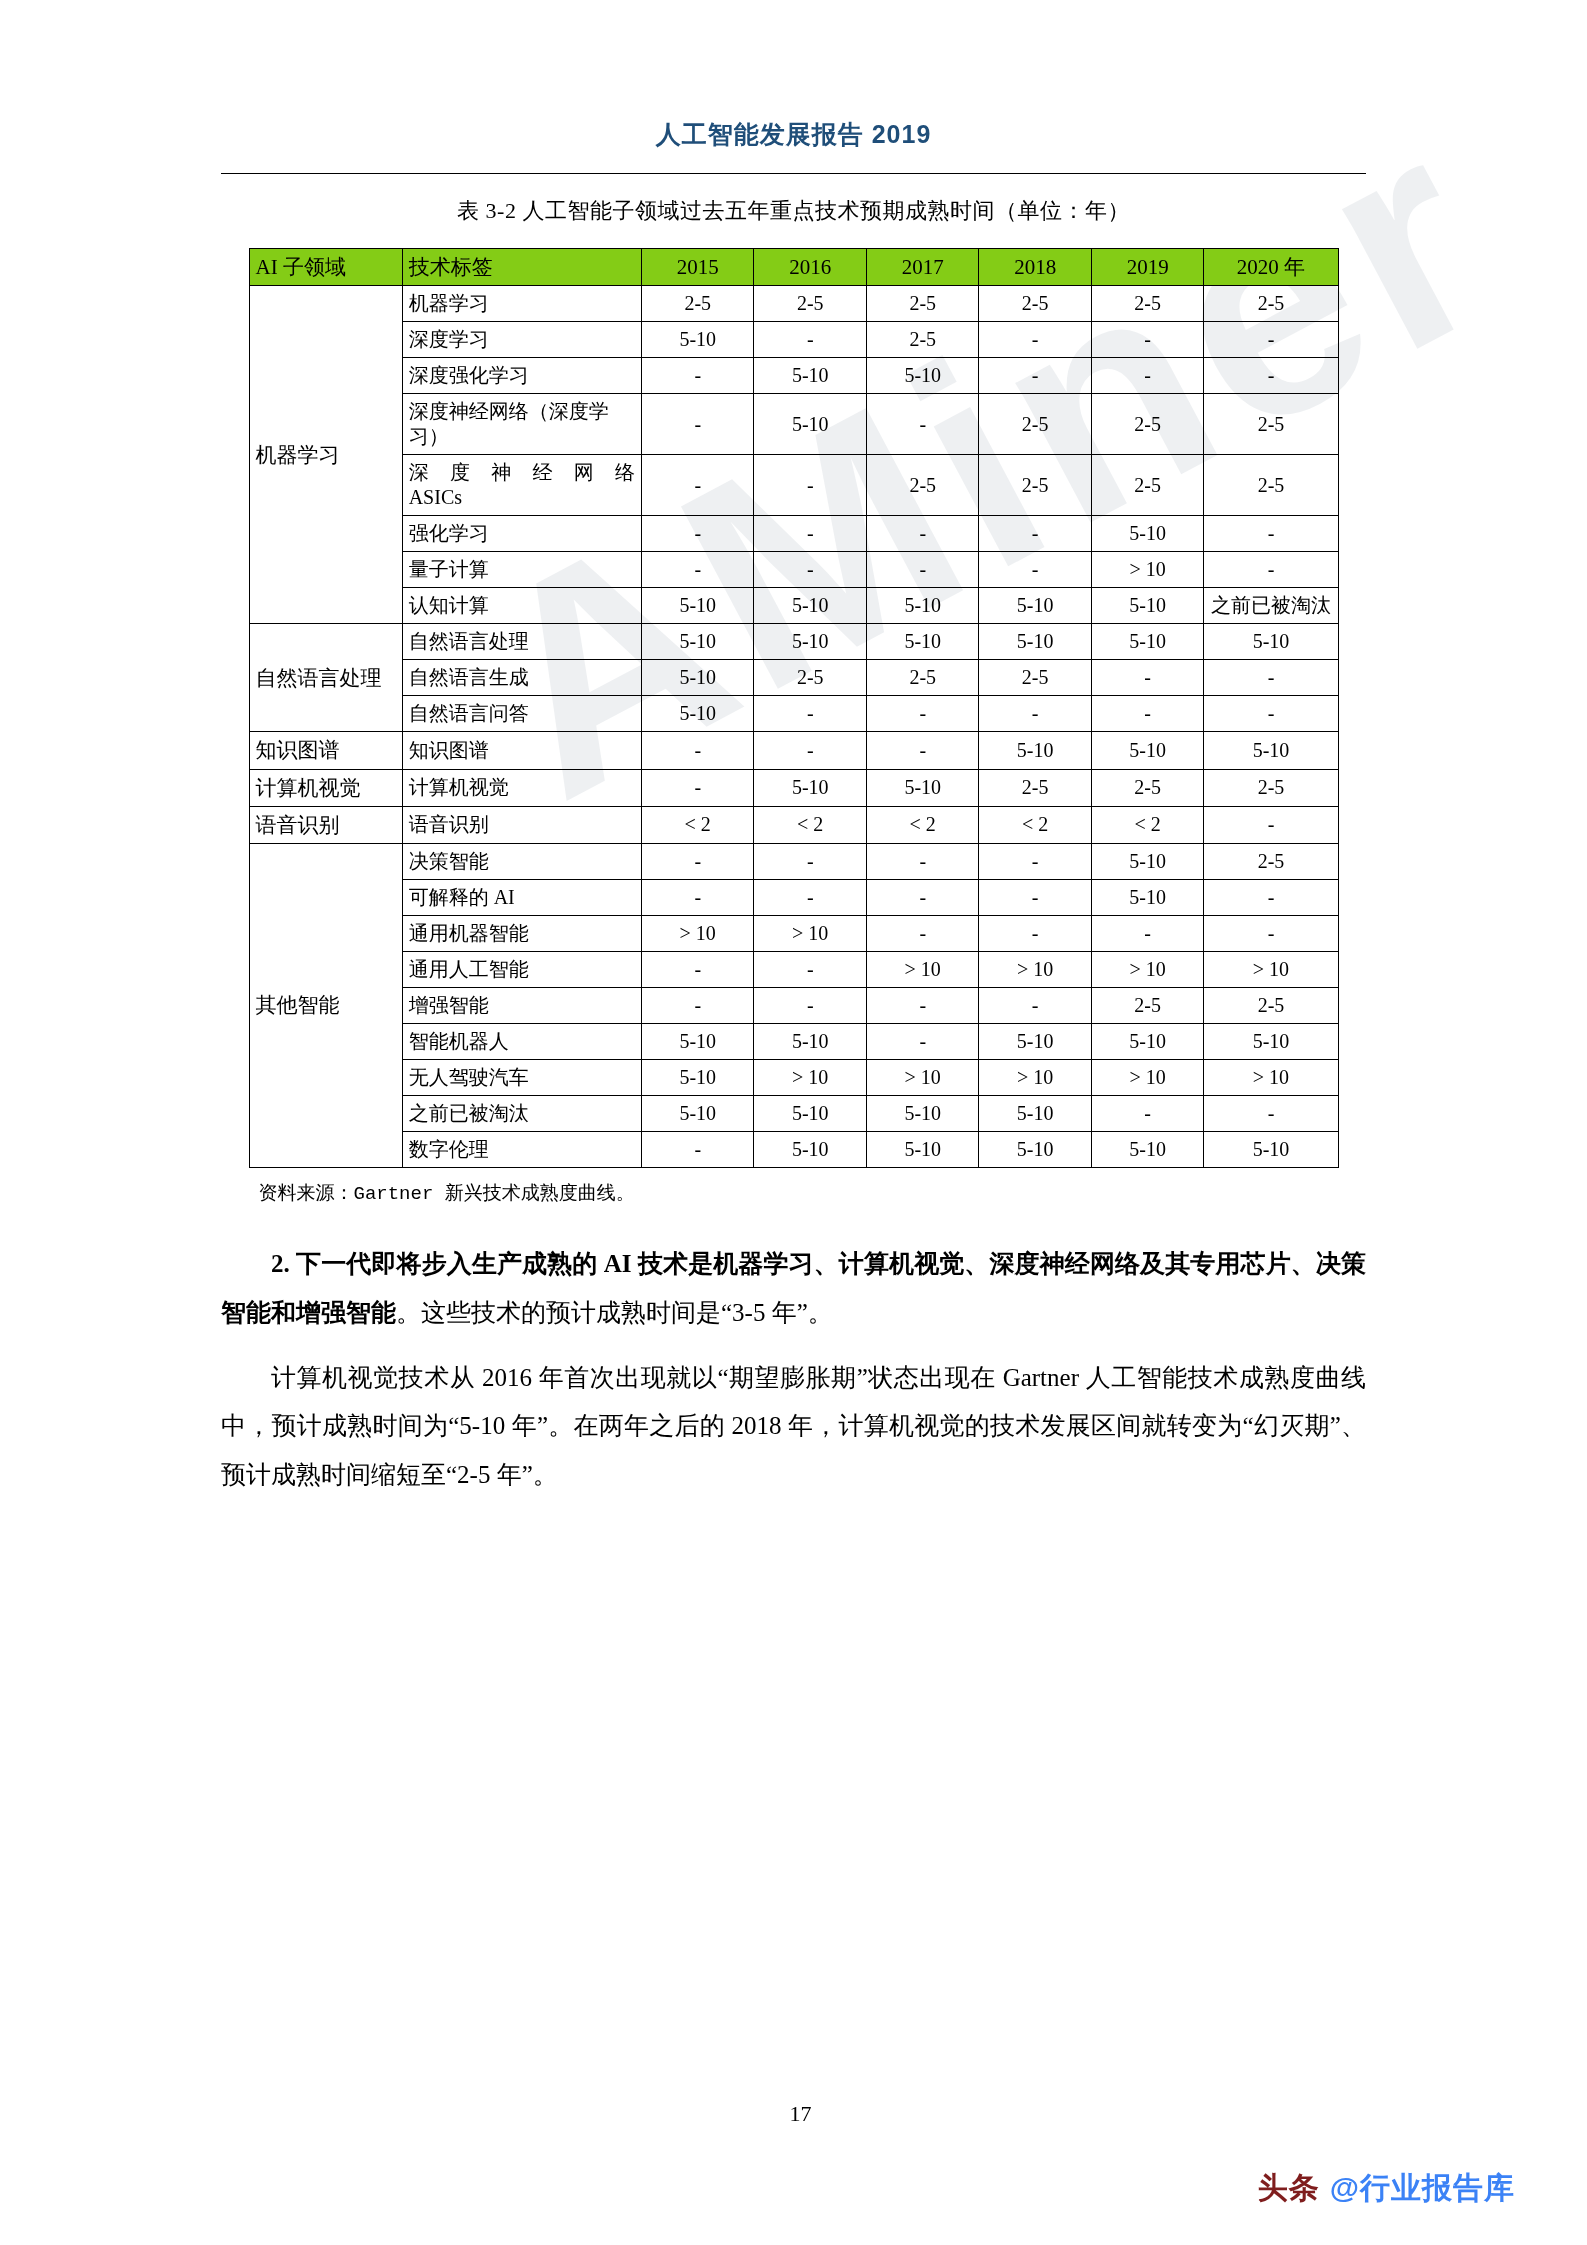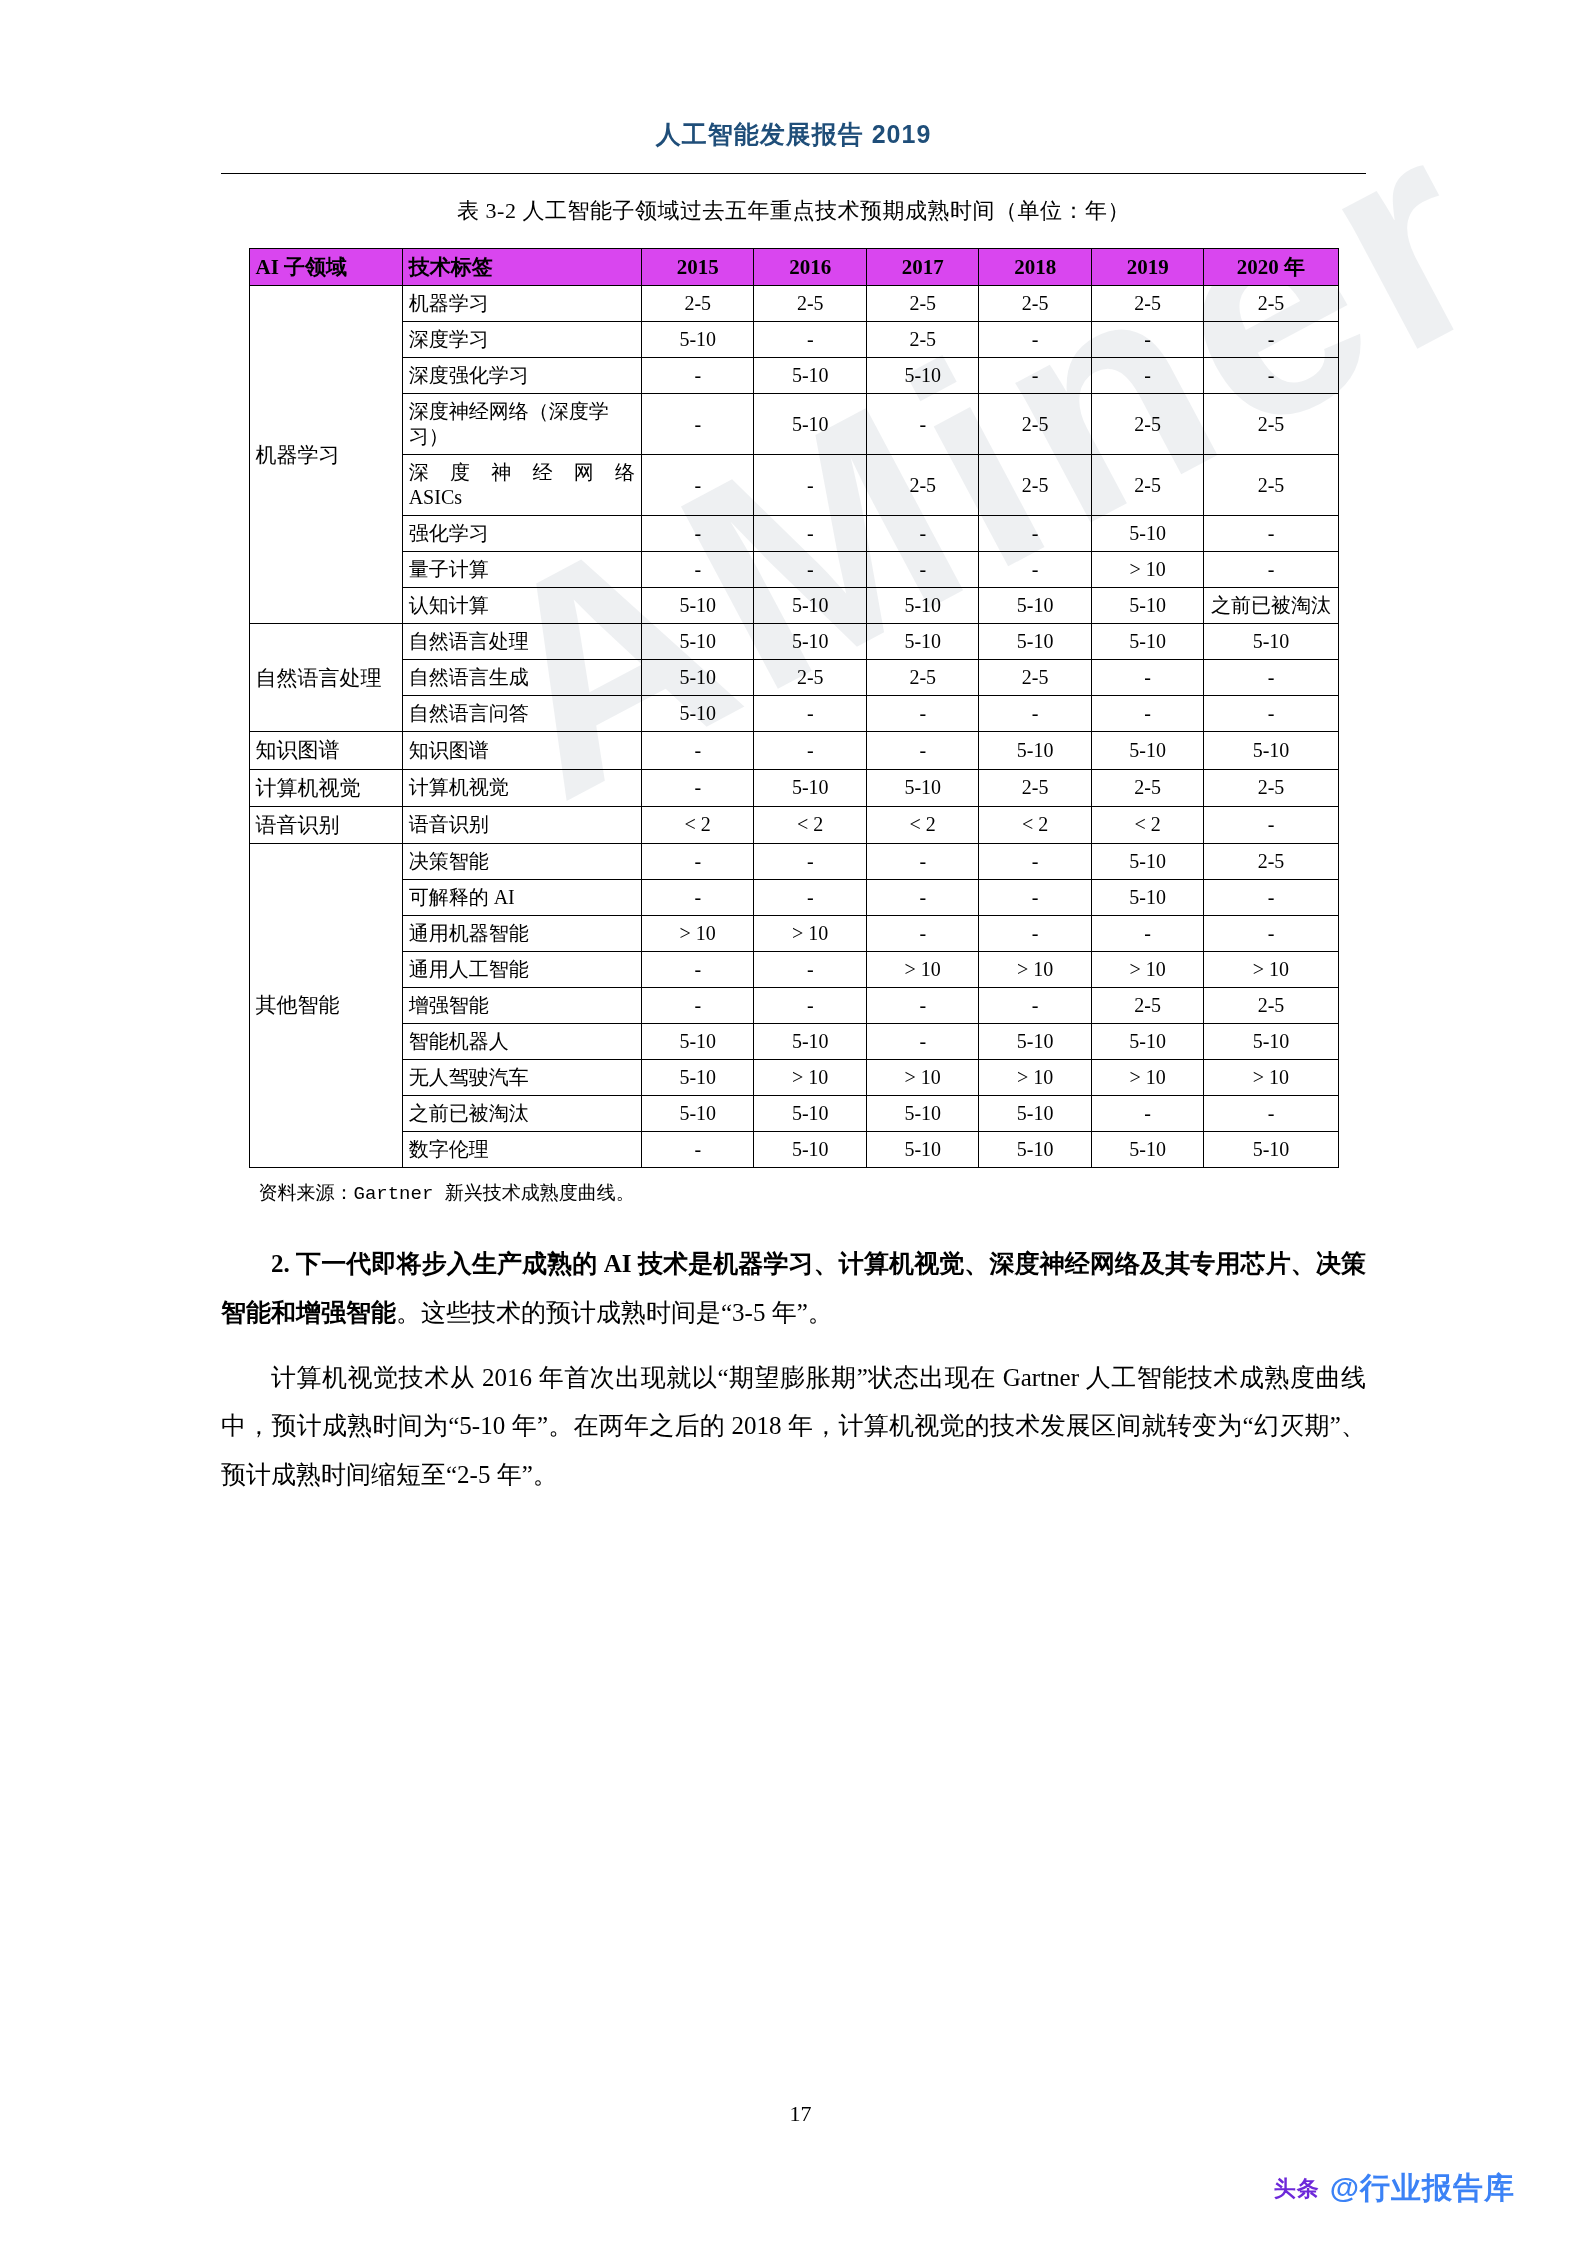--- a/index.html
+++ b/index.html
@@ -75,22 +75,22 @@
     table-layout: fixed;
     font-size: 20px;
   }
   table.matrix td, table.matrix th {
     border: 1px solid #000;
     padding: 5px 6px;
     vertical-align: middle;
     line-height: 1.25;
   }
   table.matrix thead th {
-    background: #d946ef;
-    font-weight: bold;
+    background: #84cc16;
+    font-weight: normal;
     text-align: left;
     font-size: 21px;
   }
   table.matrix thead th.num { text-align: center; }
   td.grp {
     text-align: left;
     font-size: 21px;
     padding-left: 10px;
   }
   td.tech {
@@ -148,23 +148,23 @@
   .brand {
     position: absolute;
     right: 72px;
     bottom: 36px;
     display: flex;
     align-items: center;
     gap: 10px;
   }
   .brand-mark {
     font-family: "Liberation Sans", sans-serif;
-    font-size: 22px;
+    font-size: 30px;
     font-weight: bold;
-    color: #6d28d9;
+    color: #7f1d1d;
     letter-spacing: 1px;
   }
   .brand-name {
     font-family: "Liberation Sans", sans-serif;
     font-size: 30px;
     font-weight: bold;
     color: #3b82f6;
     letter-spacing: 1px;
   }
 </style>

